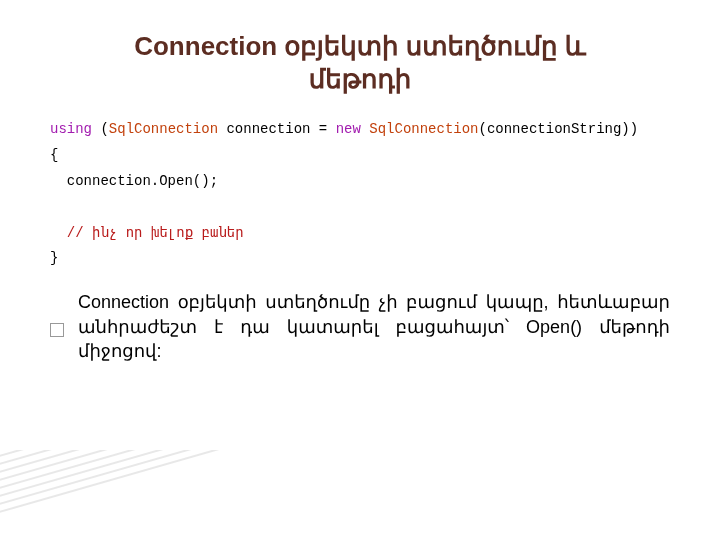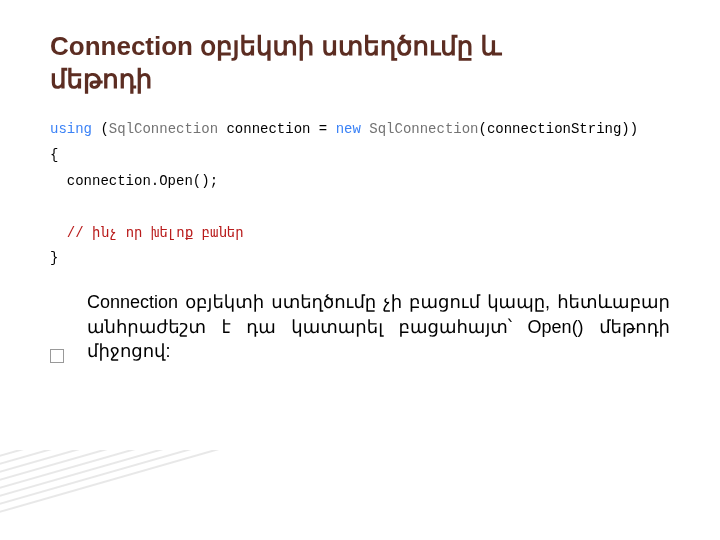--- a/index.html
+++ b/index.html
@@ -9,42 +9,42 @@
     height: 540px;
     background: #ffffff;
     font-family: Arial, sans-serif;
     position: relative;
     overflow: hidden;
   }
   .slide {
     padding: 30px 50px 0 50px;
   }
   .title {
+    text-align: center;
     font-size: 26px;
     font-weight: bold;
     color: #5c2d22;
     line-height: 1.25;
     margin-bottom: 22px;
   }
   .code-block {
     font-family: Consolas, "Courier New", monospace;
     font-size: 14px;
     color: #333;
     line-height: 1.85;
     white-space: pre;
   }
-  .kw-blue { color: #3b82f6; }
-  .kw-teal { color: #737373; }
+  .kw-blue { color: #a21caf; }
+  .kw-teal { color: #c2410c; }
   .kw-black { color: #000; }
   .kw-green { color: #b91c1c; }
   .bullet-row {
     display: flex;
-    align-items: flex-end;
+    align-items: center;
     margin-top: 18px;
-    gap: 9px;
   }
   .bullet-marker {
     width: 12px;
     height: 12px;
     border: 1px solid #999;
     margin-top: 6px;
     margin-right: 14px;
     flex: 0 0 auto;
     position: relative;
   }

